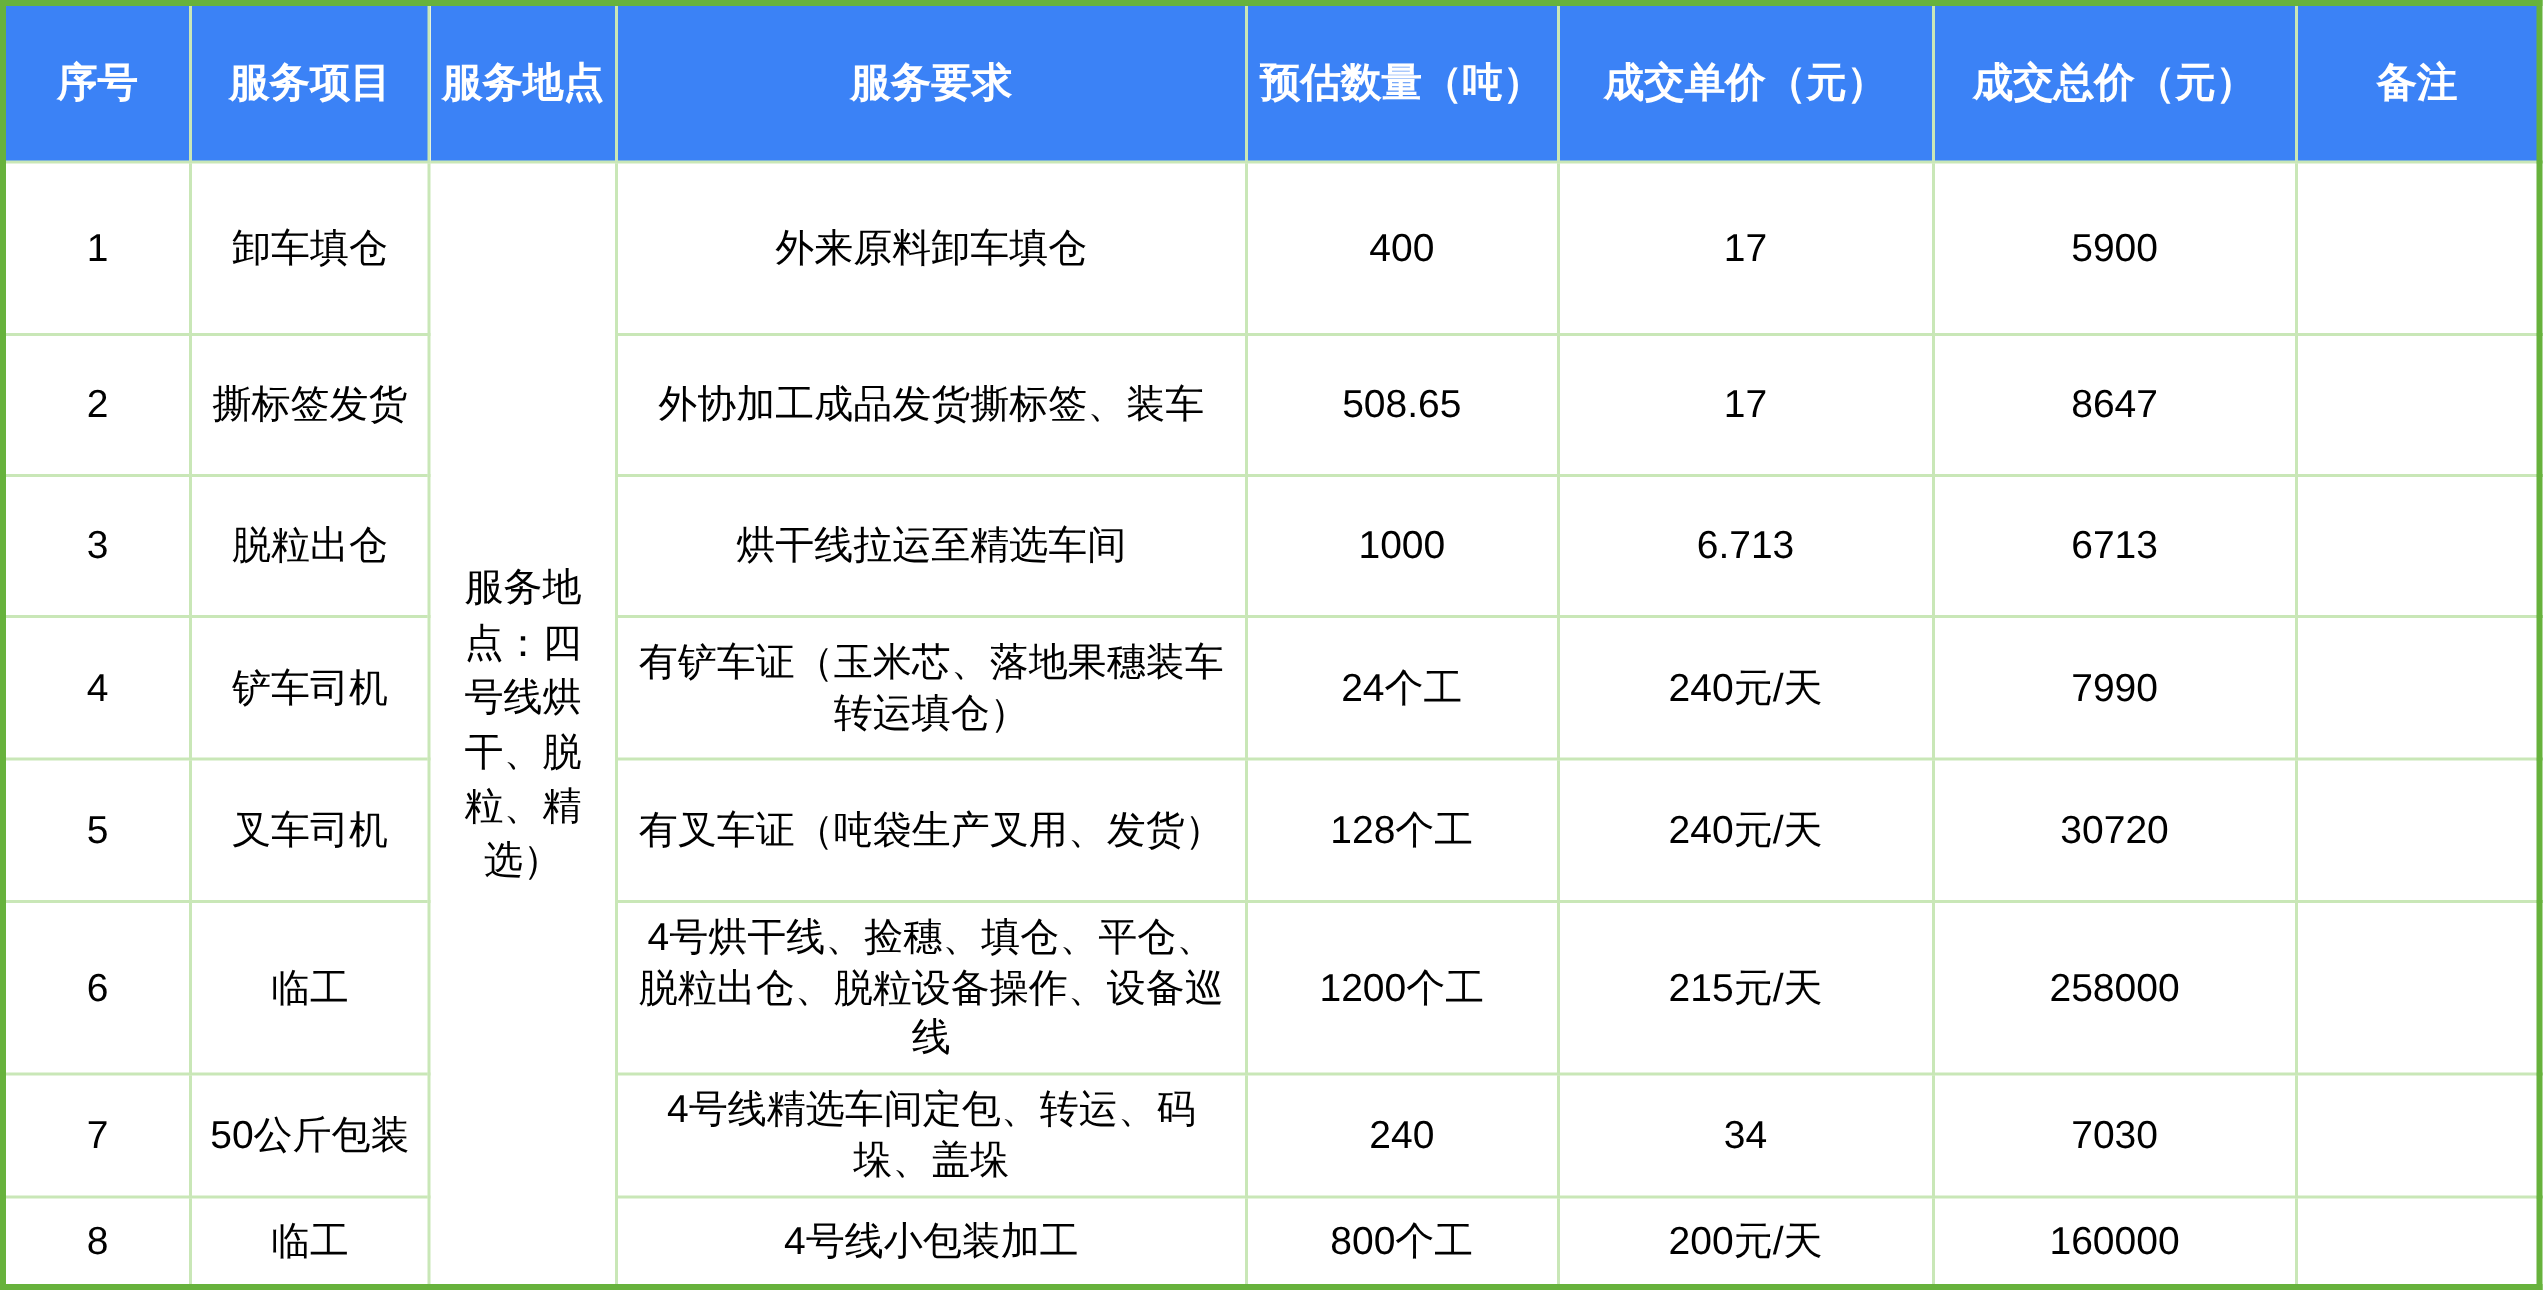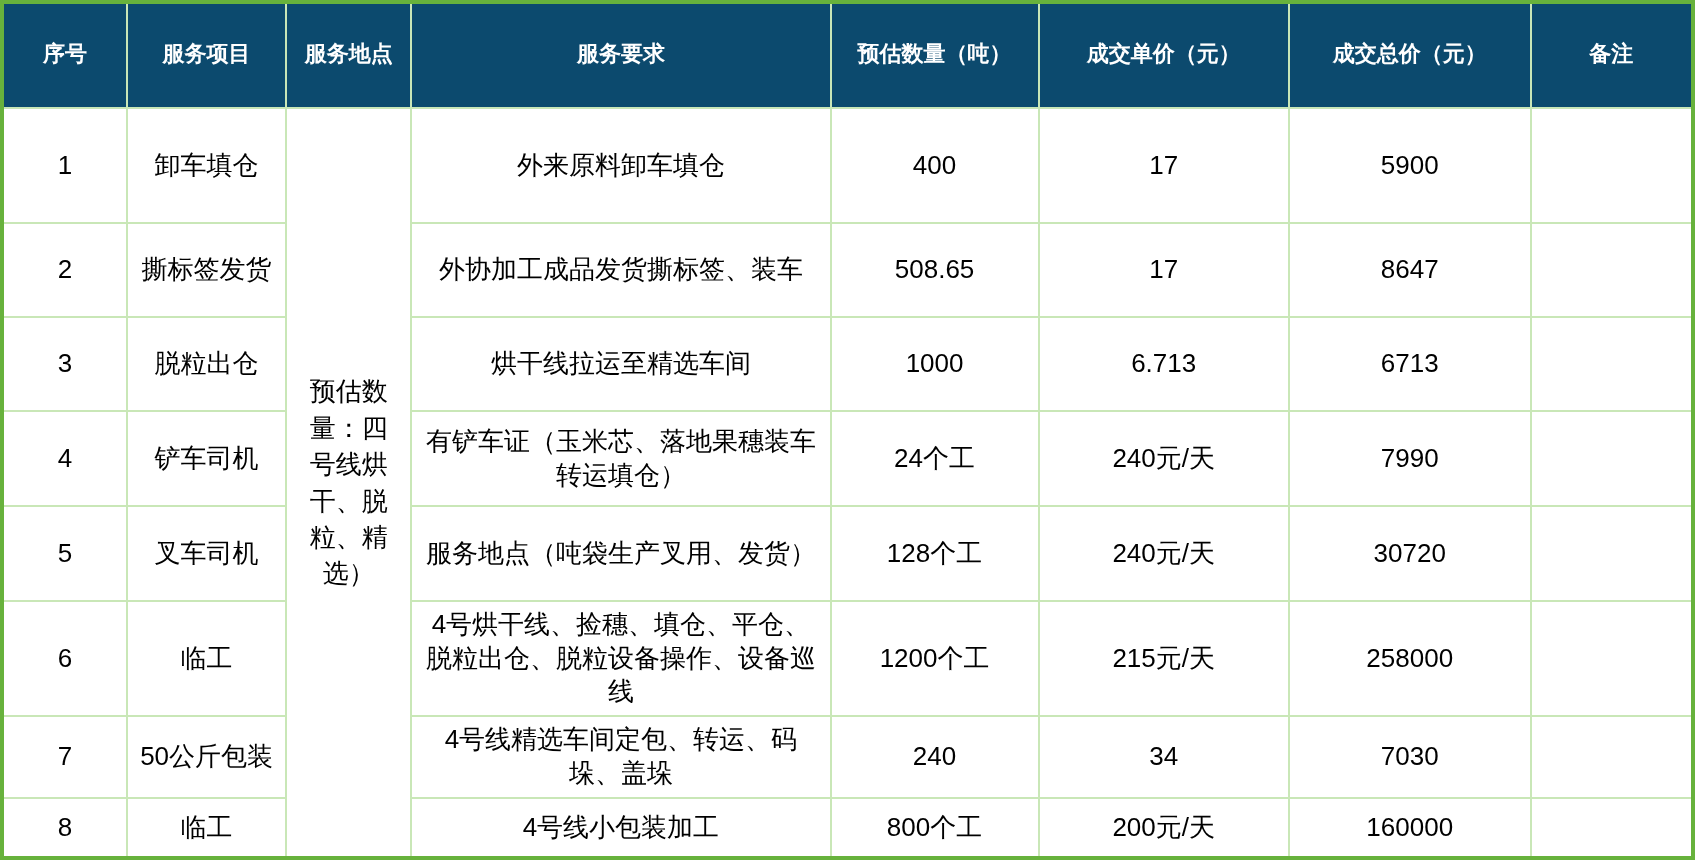--- a/index.html
+++ b/index.html
@@ -28,28 +28,27 @@
     text-align: center;
     vertical-align: middle;
     box-sizing: border-box;
     overflow: hidden;
   }
   
   table.service-table {
     border: 4px solid #67b23c;
   }
   thead th {
-    background: #0c4a6e;
+    background: #3b82f6;
     color: #ffffff;
     font-weight: bold;
-    font-size: 22px;
+    font-size: 27px;
     line-height: 1.25;
     height: 106px;
     padding: 2px 6px;
-    font-family: Liberation Mono, monospace;
   }
   tbody td {
     background: #ffffff;
     color: #000000;
     font-size: 26px;
     line-height: 1.3;
     padding: 2px 8px;
   }
   td.loc-cell {
     line-height: 1.4;
@@ -88,21 +87,21 @@
           <th>预估数量（吨）</th>
           <th>成交单价（元）</th>
           <th>成交总价（元）</th>
           <th>备注</th>
         </tr>
     </thead>
     <tbody>
         <tr>
           <td>1</td>
           <td>卸车填仓</td>
-          <td class="loc-cell" rowspan="8">预估数量：四号线烘干、脱粒、精选）</td>
+          <td class="loc-cell" rowspan="8">服务地点：四号线烘干、脱粒、精选）</td>
           <td>外来原料卸车填仓</td>
           <td>400</td>
           <td>17</td>
           <td>5900</td>
           <td></td>
         </tr>
         <tr>
           <td>2</td>
           <td>撕标签发货</td>
           <td>外协加工成品发货撕标签、装车</td>
@@ -125,21 +124,21 @@
           <td>铲车司机</td>
           <td>有铲车证（玉米芯、落地果穗装车转运填仓）</td>
           <td>24个工</td>
           <td>240元/天</td>
           <td>7990</td>
           <td></td>
         </tr>
         <tr>
           <td>5</td>
           <td>叉车司机</td>
-          <td>服务地点（吨袋生产叉用、发货）</td>
+          <td>有叉车证（吨袋生产叉用、发货）</td>
           <td>128个工</td>
           <td>240元/天</td>
           <td>30720</td>
           <td></td>
         </tr>
         <tr>
           <td>6</td>
           <td>临工</td>
           <td>4号烘干线、捡穗、填仓、平仓、脱粒出仓、脱粒设备操作、设备巡线</td>
           <td>1200个工</td>

